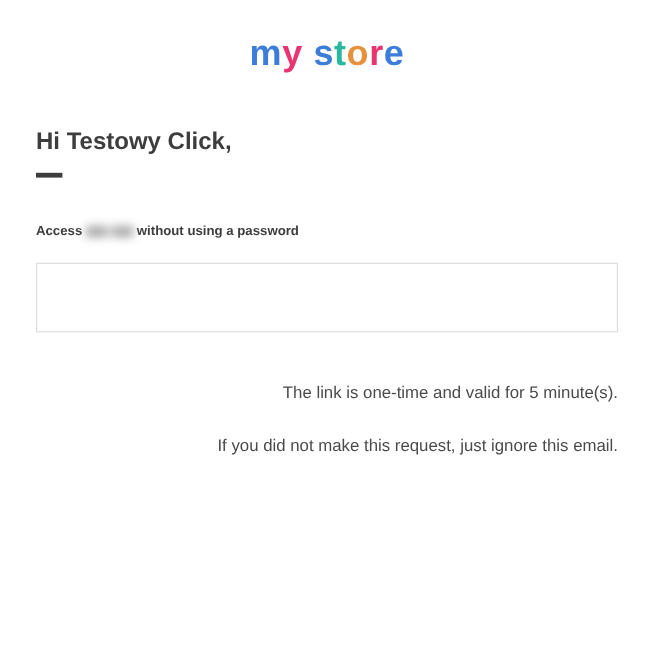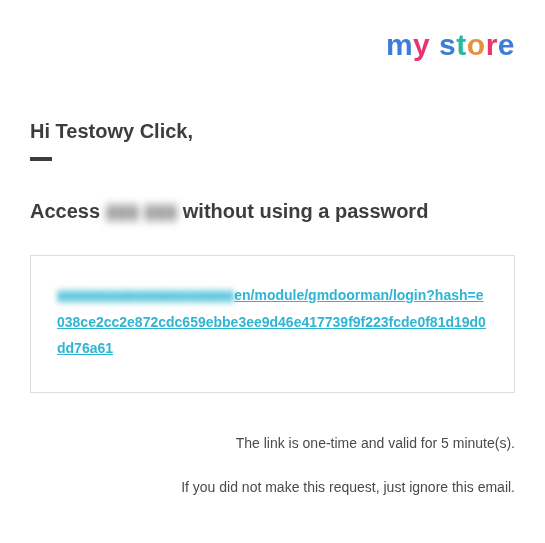--- a/index.html
+++ b/index.html
@@ -8,22 +8,22 @@
       box-sizing: border-box;
     }
     body {
       font-family: Arial, Helvetica, sans-serif;
       background: #ffffff;
       width: 545px;
       height: 543px;
       padding: 20px 30px;
     }
     .logo-container {
-      text-align: right;
-      margin-bottom: 58px;
+      text-align: center;
+      margin-bottom: 45px;
       margin-top: 8px;
     }
     .logo {
       font-size: 30px;
       font-weight: bold;
       letter-spacing: 0.5px;
     }
     .logo .c1 { color: #3c7dd9; }
     .logo .c2 { color: #e8356f; }
     .logo .c3 { color: #3c7dd9; }
@@ -37,24 +37,24 @@
       color: #3d3d3d;
       margin-bottom: 14px;
     }
     .divider {
       width: 22px;
       height: 4px;
       background: #3d3d3d;
       margin-bottom: 38px;
     }
     .subtitle {
-      font-size: 20px;
+      font-size: 11px;
       font-weight: bold;
       color: #3d3d3d;
-      margin-bottom: 32px;
+      margin-bottom: 20px;
     }
     .blurred {
       display: inline-block;
       filter: blur(4px);
       color: #888;
     }
     .link-box {
       border: 1px solid #dedede;
       padding: 26px 26px 30px 26px;
       margin-bottom: 42px;
@@ -94,20 +94,17 @@
 
 <div class="greeting">Hi Testowy Click,</div>
 
 <div class="divider"></div>
 
 <div class="subtitle">
   <span>Access </span><span class="blurred">▮▮▮ ▮▮▮</span><span> without using a password</span>
 </div>
 
 <div class="link-box">
-  <div class="login-link">
-    <span class="blurred-link">▮▮▮▮▮▮▮▮▮▮▮▮▮▮▮▮▮▮▮▮▮▮▮</span><span>en/module/gmdoorman/login?hash=e038ce2cc2e872cdc659ebbe3ee9d46e417739f9f223fcde0f81d19d0dd76a61</span>
-  </div>
 </div>
 
 <div class="footer-line">The link is one-time and valid for 5 minute(s).</div>
 
 <div class="footer-line">If you did not make this request, just ignore this email.</div>
 
 </body></html>

